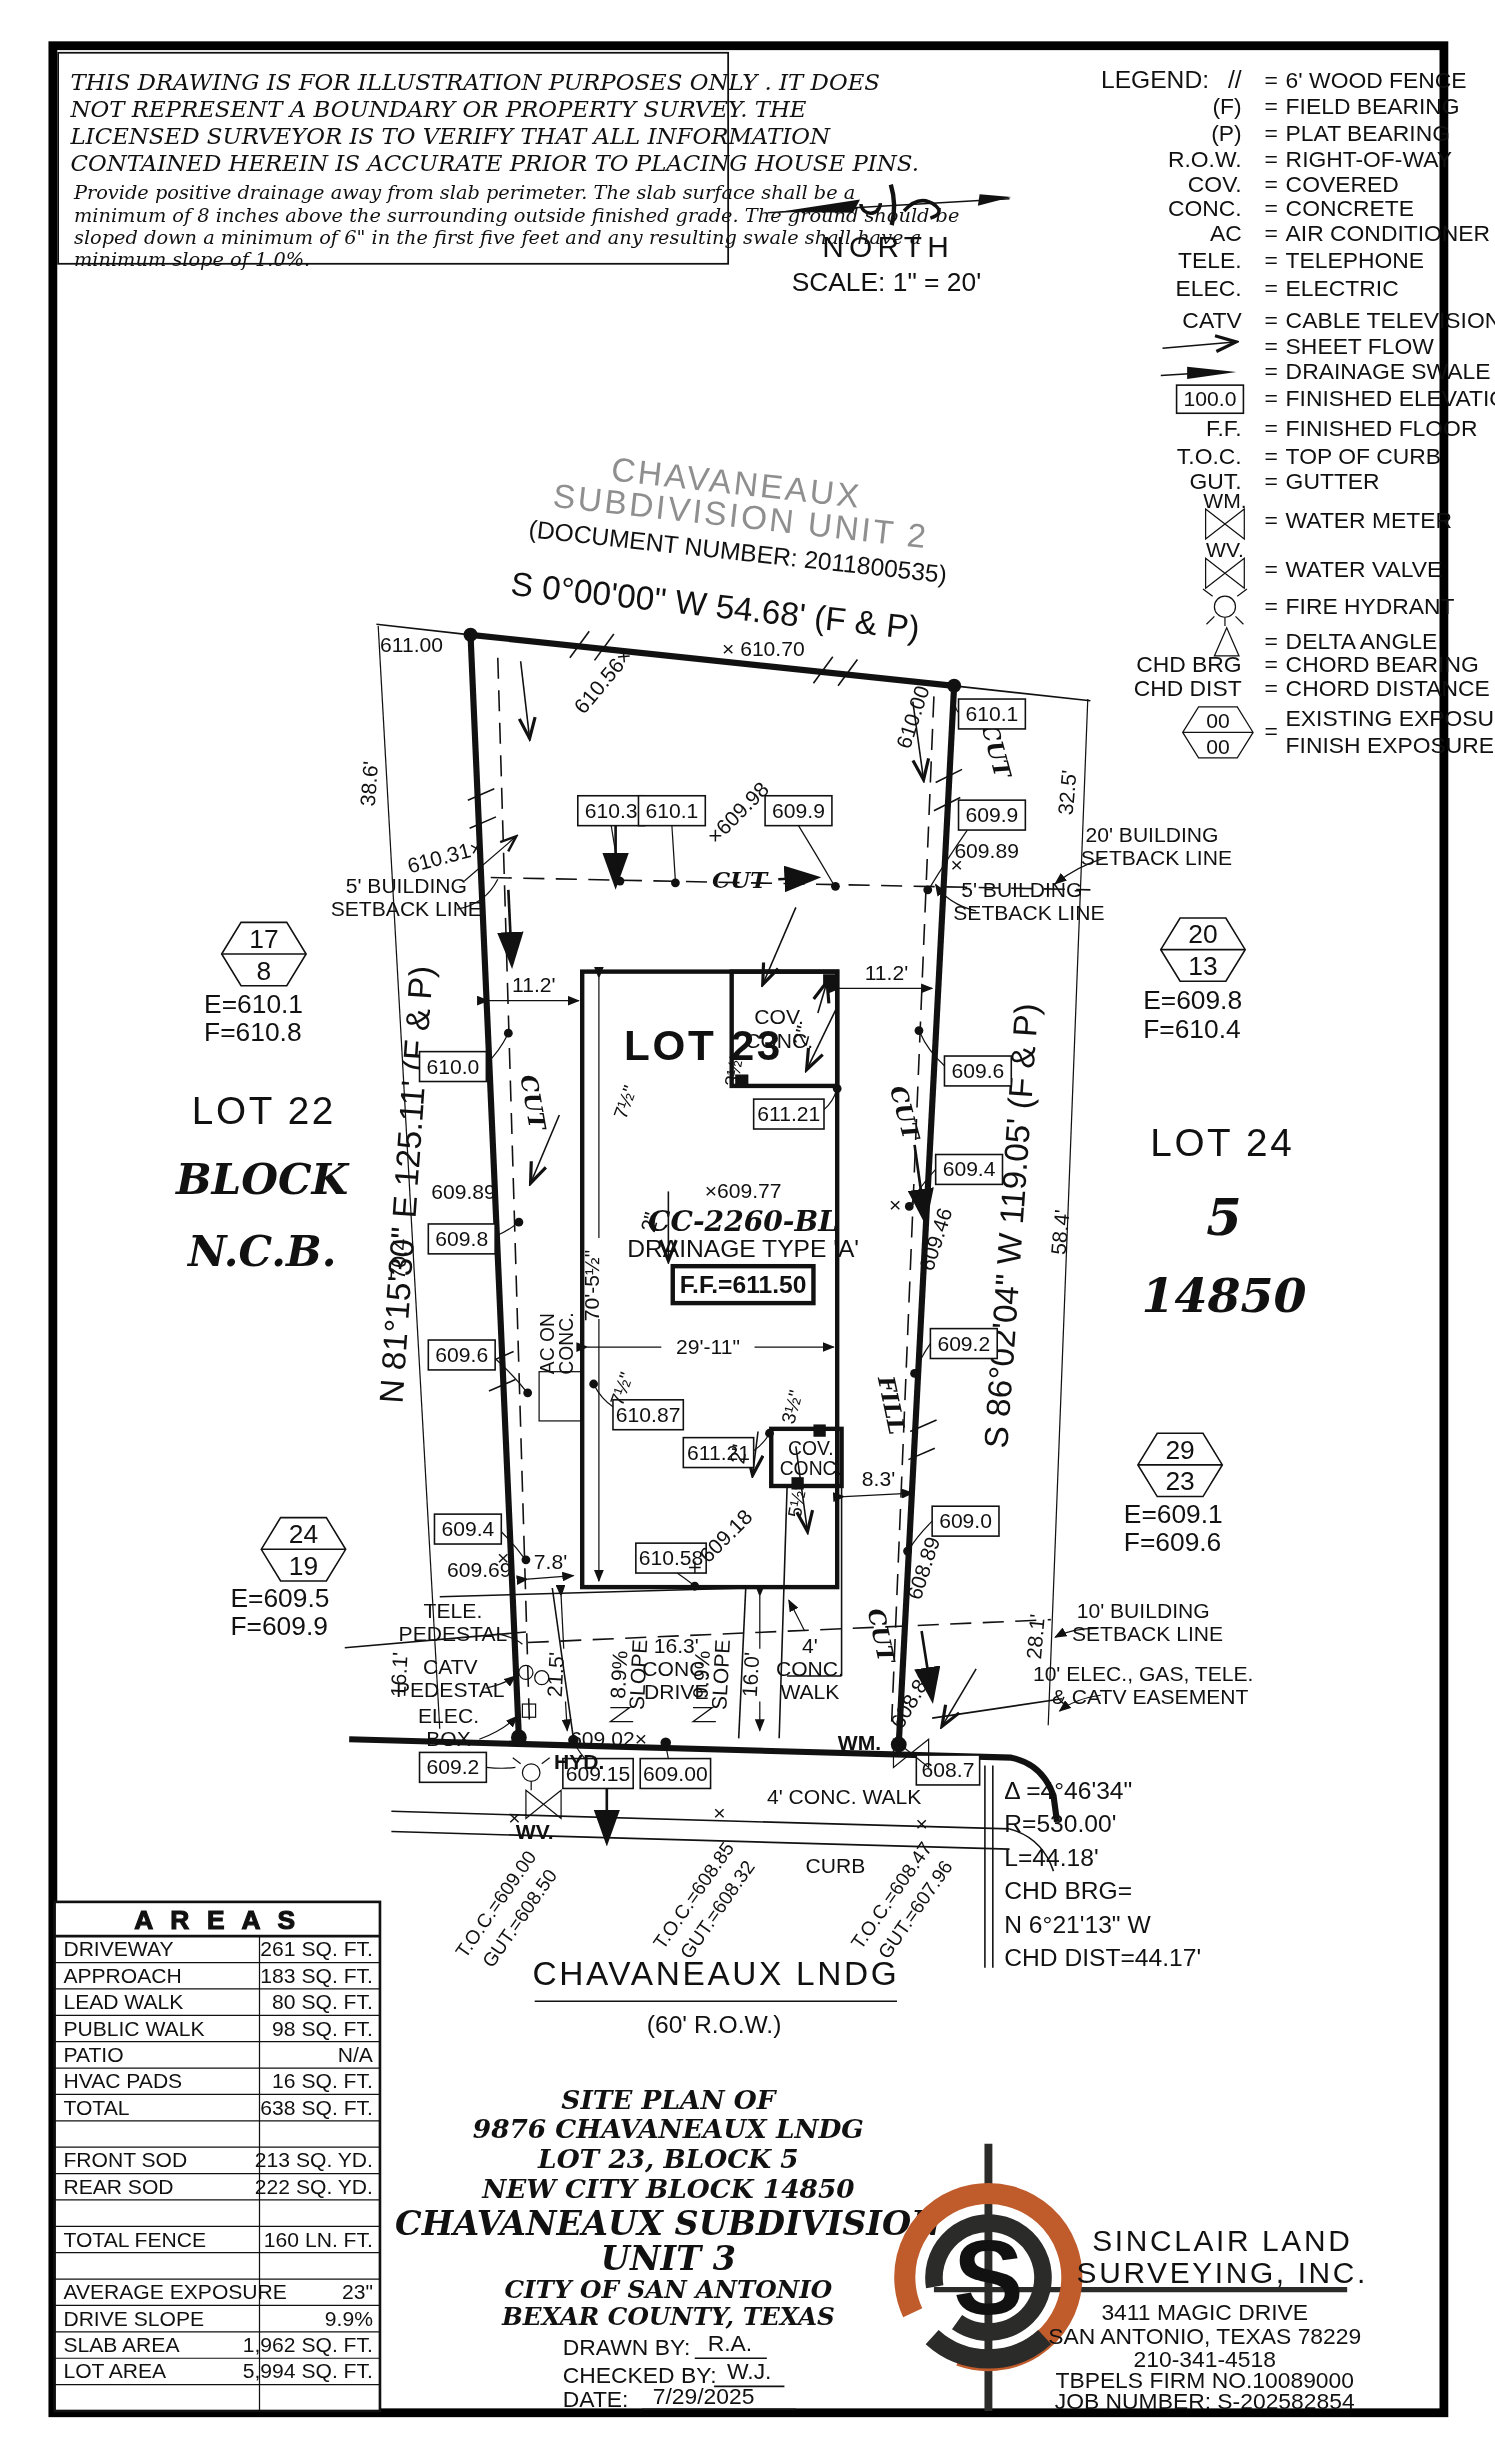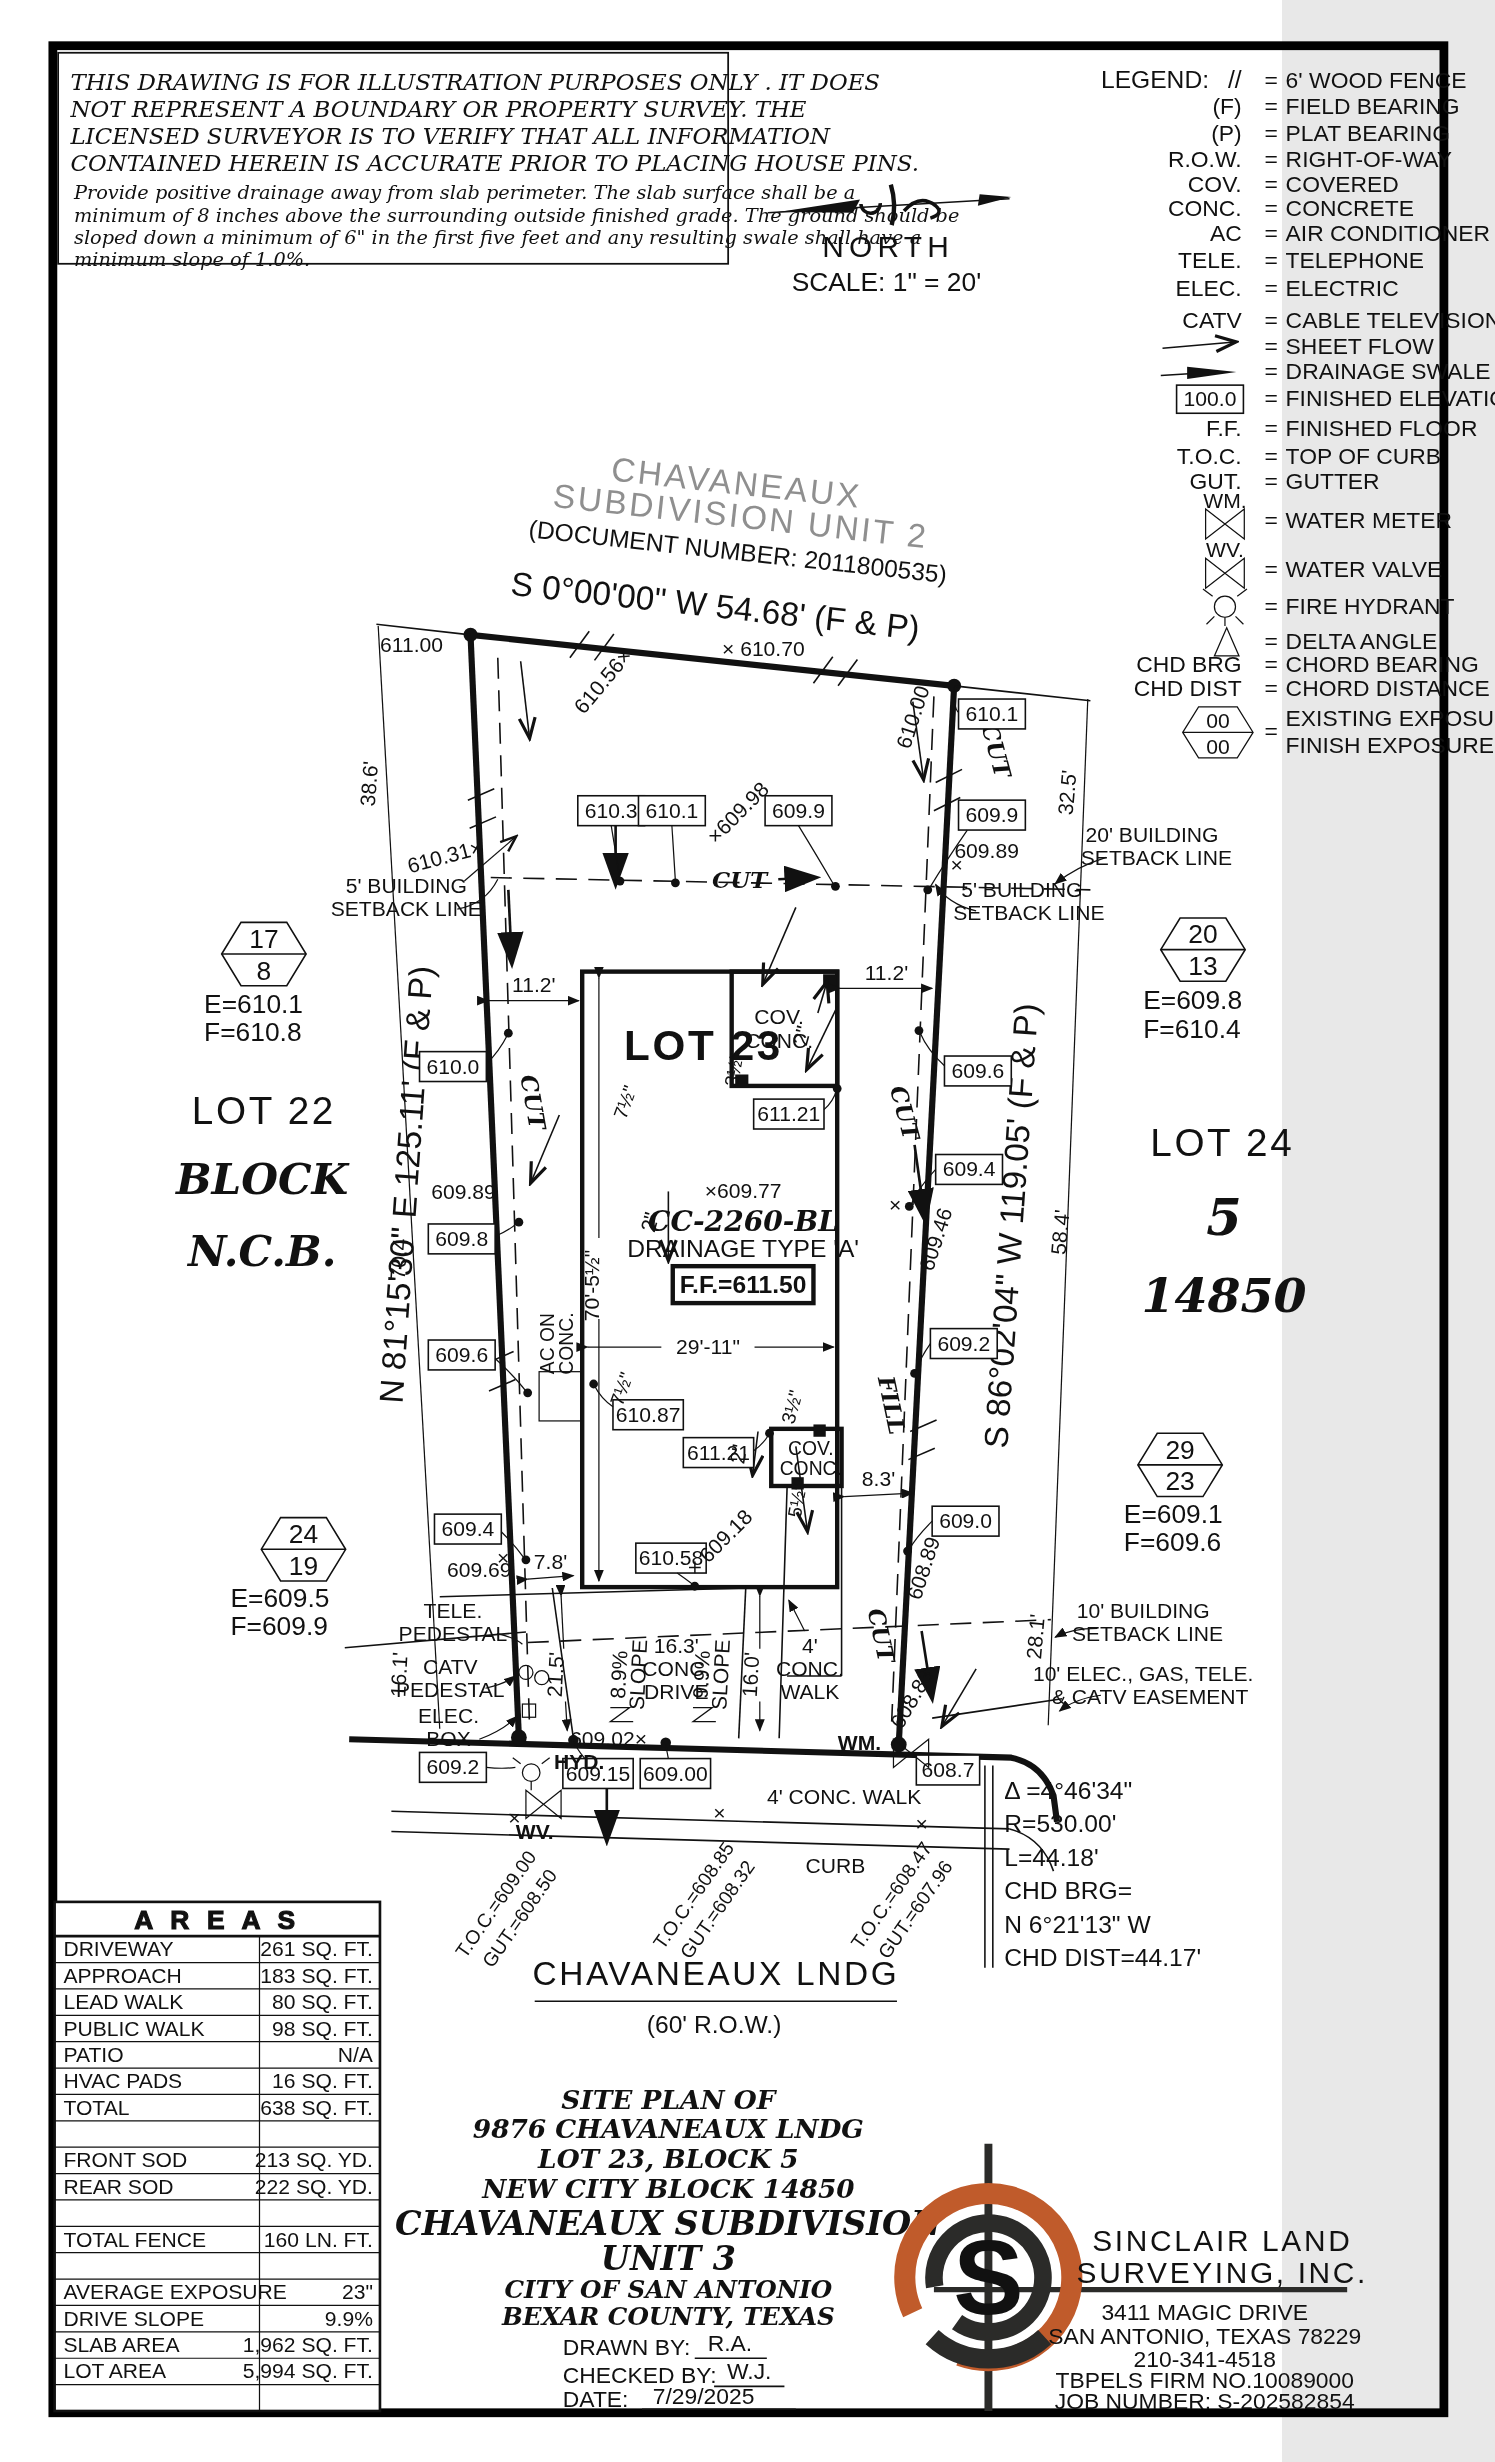--- a/index.html
+++ b/index.html
@@ -1,16 +1,16 @@
 <!DOCTYPE html>
 <html style="font-size:14px"><head>
 <meta charset="utf-8">
 <style>
   html,body{margin:0;padding:0;background:#e8e8e8;}
-  #page{position:relative;width:1282px;height:2462px;background:#ffffff;font-family:"Liberation Sans",sans-serif;}
+  #page{position:relative;width:1495px;height:2462px;background:#ffffff;font-family:"Liberation Sans",sans-serif;}
   svg{position:absolute;left:0;top:0;}
   text{fill:#111;font-family:"Liberation Sans",sans-serif;}
   .ser{font-family:"DejaVu Serif",serif;font-style:italic;}
   .bold{font-weight:bold;}
   .mid{text-anchor:middle;} .end{text-anchor:end;}
   .gray{fill:#8f8f8f;}.t22{font-size:22px}.t24{font-size:24px}.t26{font-size:26px}
   .t28{font-size:28px}.t30{font-size:30px}.t32{font-size:32px}.t34{font-size:34px}
   .t38{font-size:38px}.t44{font-size:44px}.t48{font-size:48px}.t54{font-size:54px}.t58{font-size:58px}
   .ln{stroke:#111;fill:none;}
   .thick{stroke-width:7px;} .med{stroke-width:5px;} .thin{stroke-width:1.8px;} .hair{stroke-width:1.4px;}

